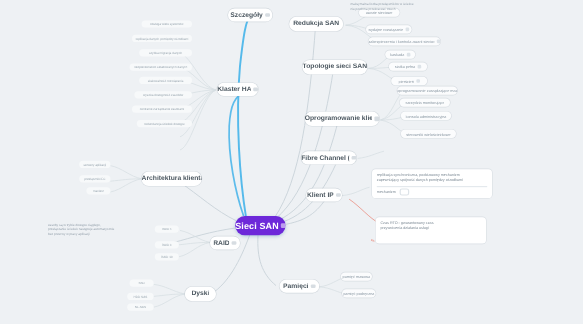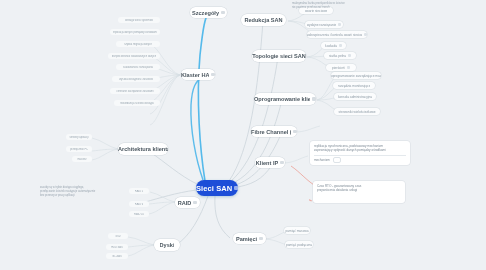--- a/index.html
+++ b/index.html
@@ -34,21 +34,21 @@
     color: #47535c;
     white-space: nowrap;
     box-shadow: 0 0 0 0.5px rgba(150,162,172,0.30);
   }
   .node .lbl {
     display: block;
     overflow: hidden;
     text-overflow: clip;
   }
   .node.central {
-    background: #1d4ed8;
+    background: #6d28d9;
     color: #ffffff;
     border-radius: 11px;
     font-weight: bold;
     font-size: 7.5px;
     letter-spacing: .1px;
     box-shadow: 0 1px 3px rgba(60,130,175,0.35);
   }
   .node.lvl1 {
     font-size: 5.6px;
     font-weight: bold;

